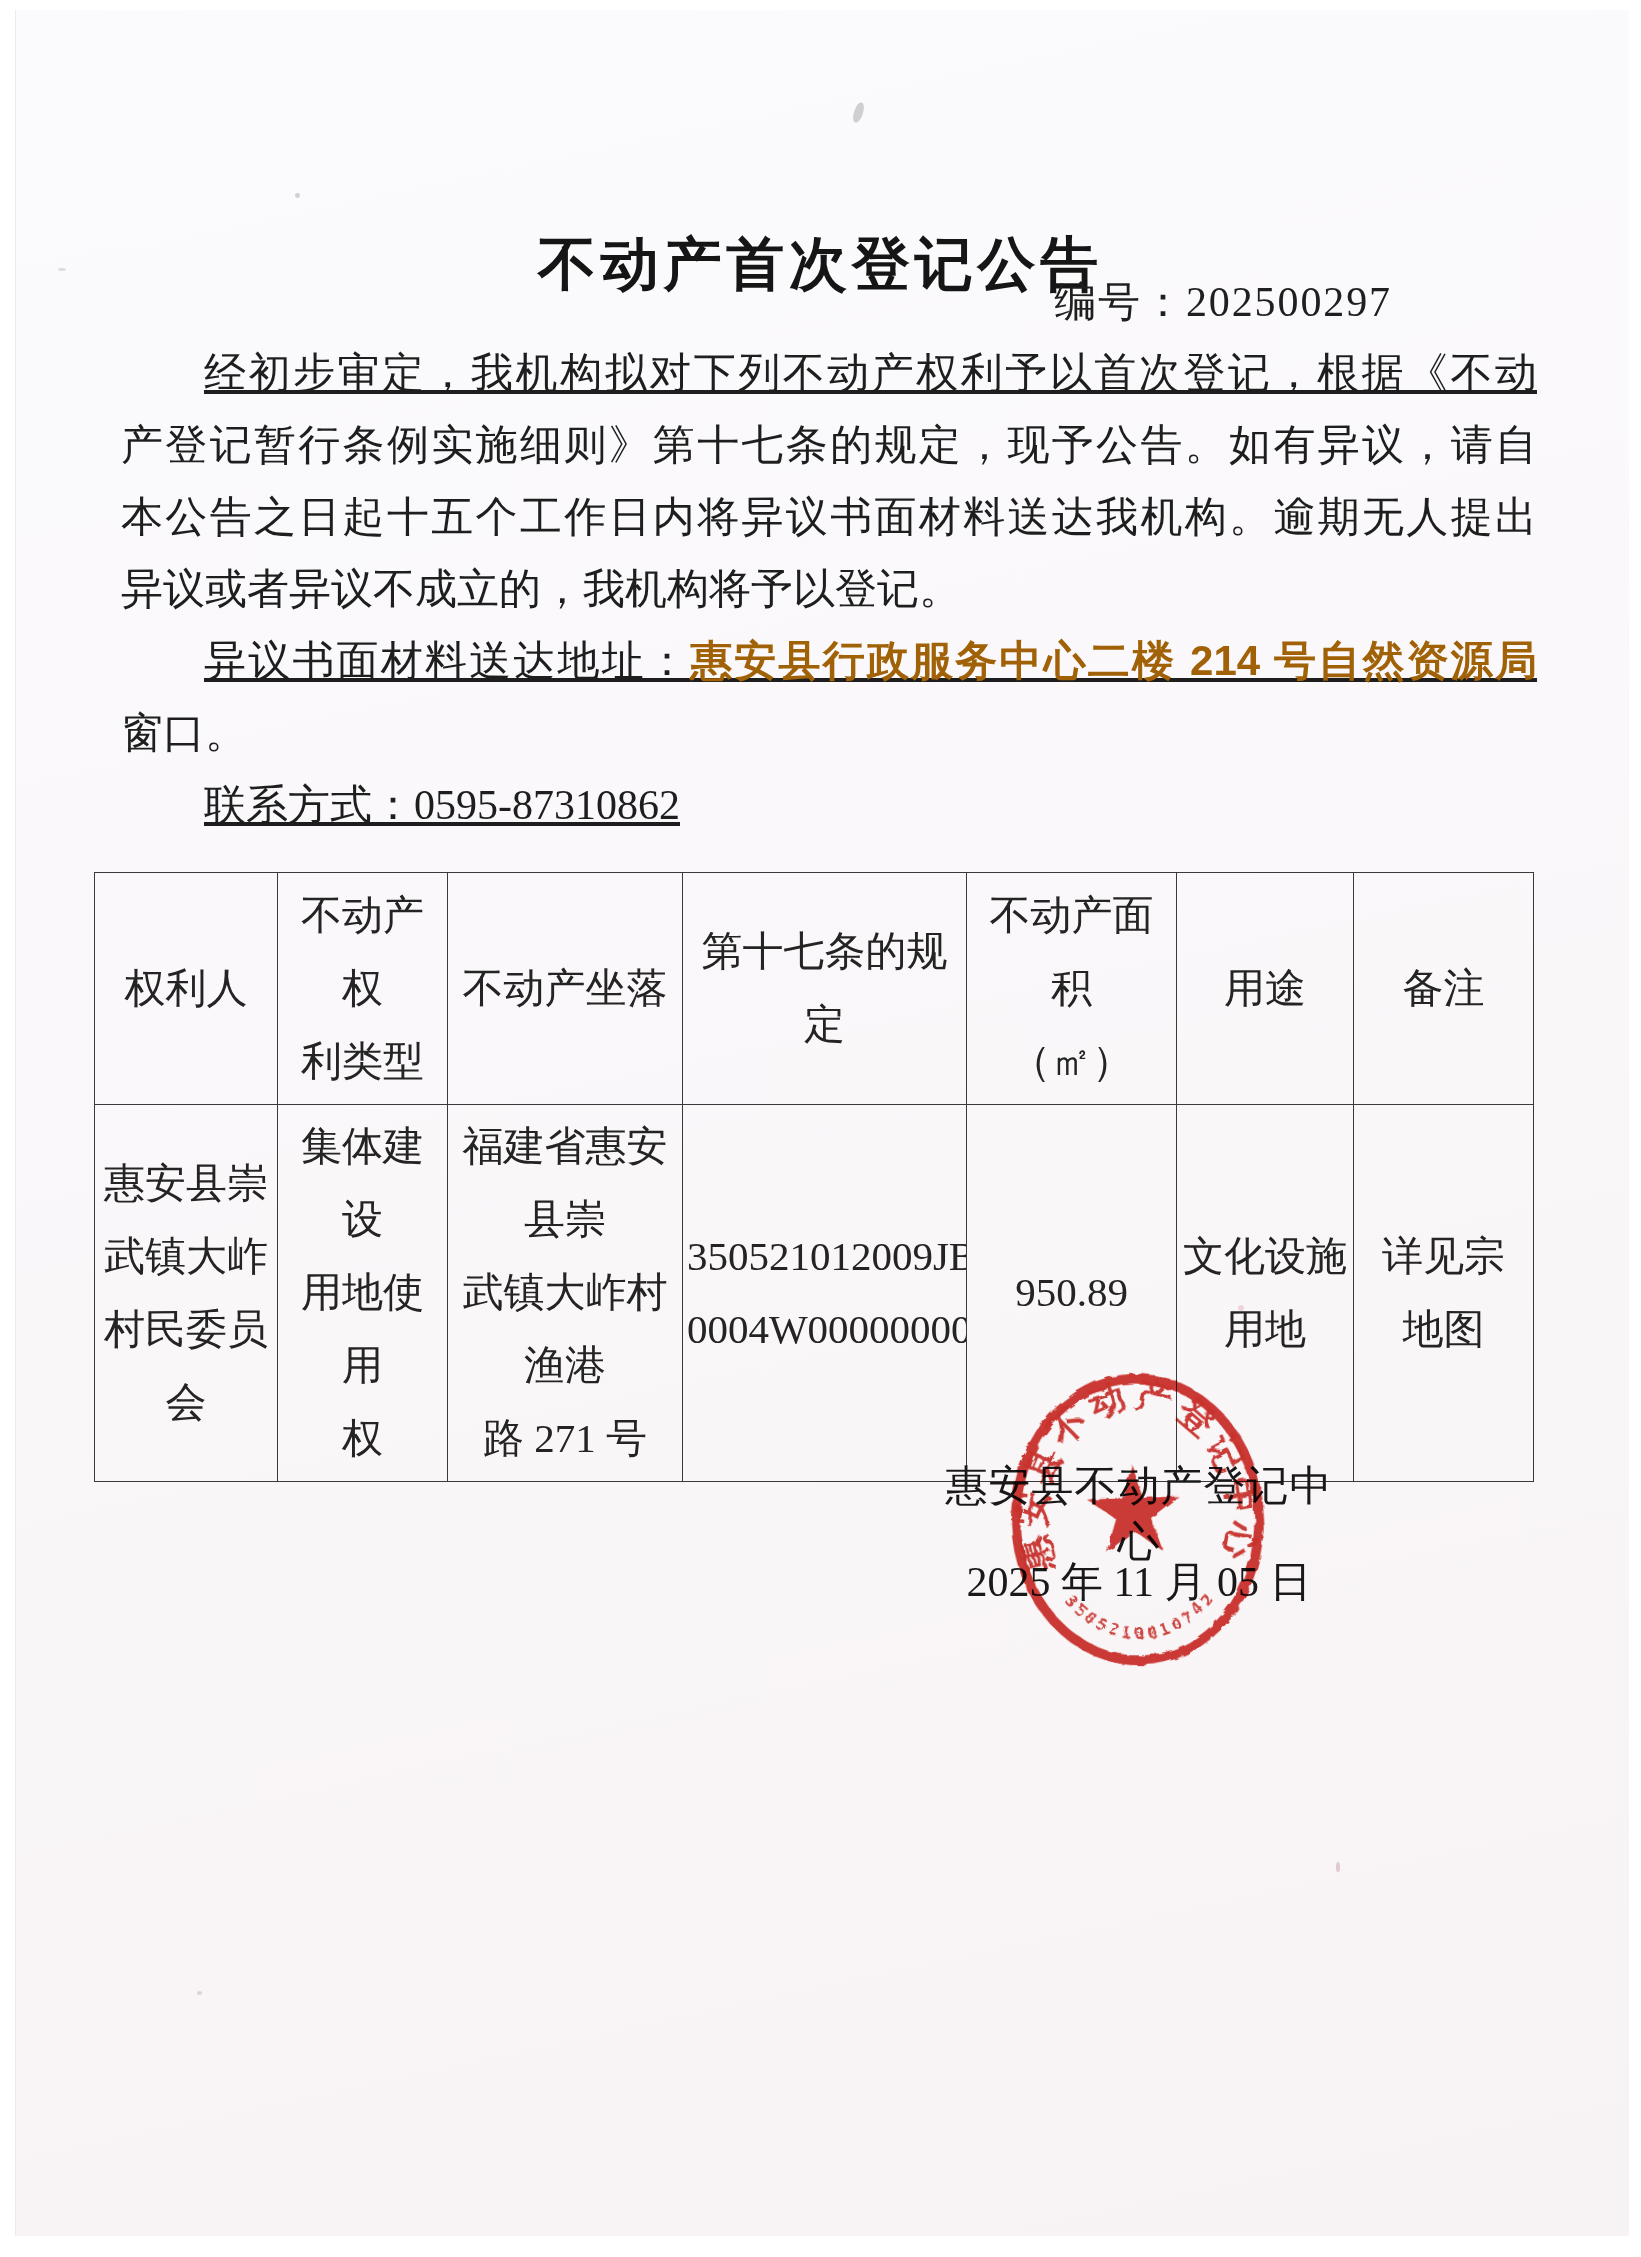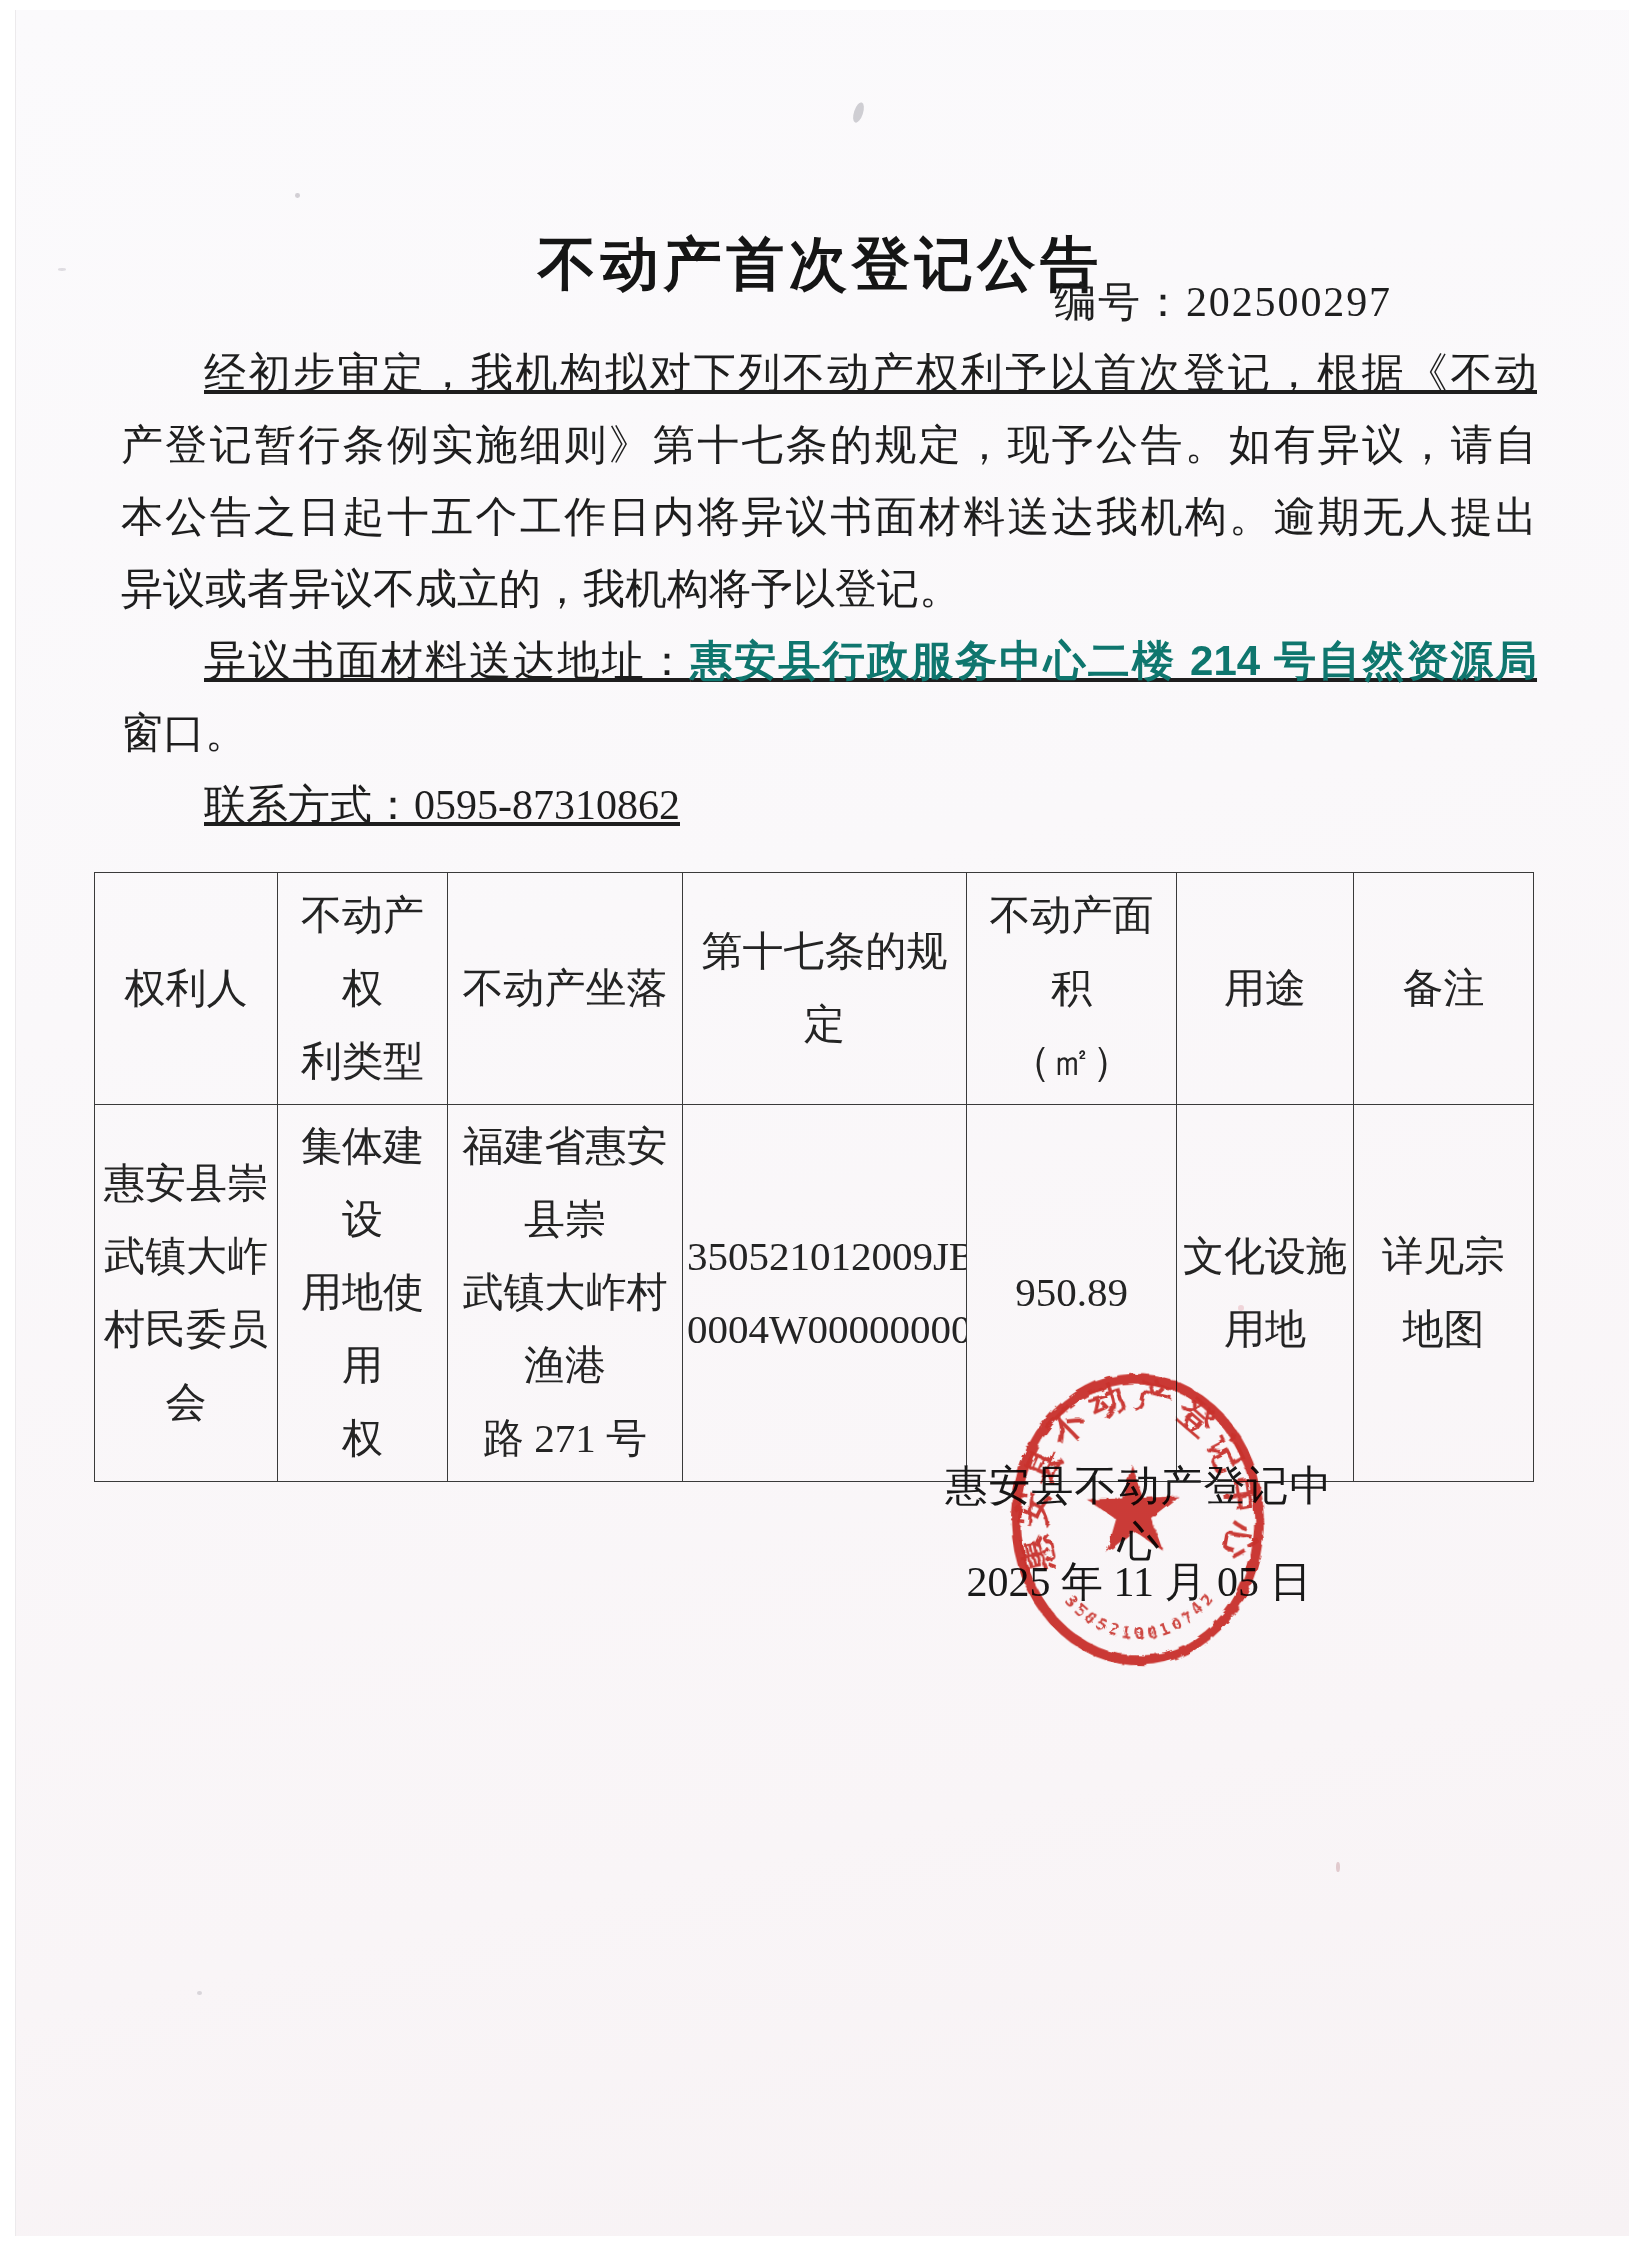--- a/index.html
+++ b/index.html
@@ -24,21 +24,21 @@
   }
   .body-block{
     position:absolute;left:121px;top:337px;width:1416px;
     font-size:42px;color:#1e1e1e;
   }
   .tline{line-height:72px;height:72px;overflow:visible;}
   .fill{text-align:justify;text-align-last:justify;}
   .indent{text-indent:83px;text-decoration:underline;}
   .addr-bold{
     font-family:"Liberation Sans","DejaVu Sans",sans-serif;
-    font-weight:700;color:#0f766e;
+    font-weight:700;color:#a16207;
   }
 
   .reg-table{
     position:absolute;left:94px;top:872px;width:1438px;
     border-collapse:collapse;table-layout:fixed;
   }
   .reg-table th,.reg-table td{
     border:1.9px solid #3a3a3a;
     font-weight:normal;font-size:41px;color:#242424;
     text-align:center;vertical-align:middle;

